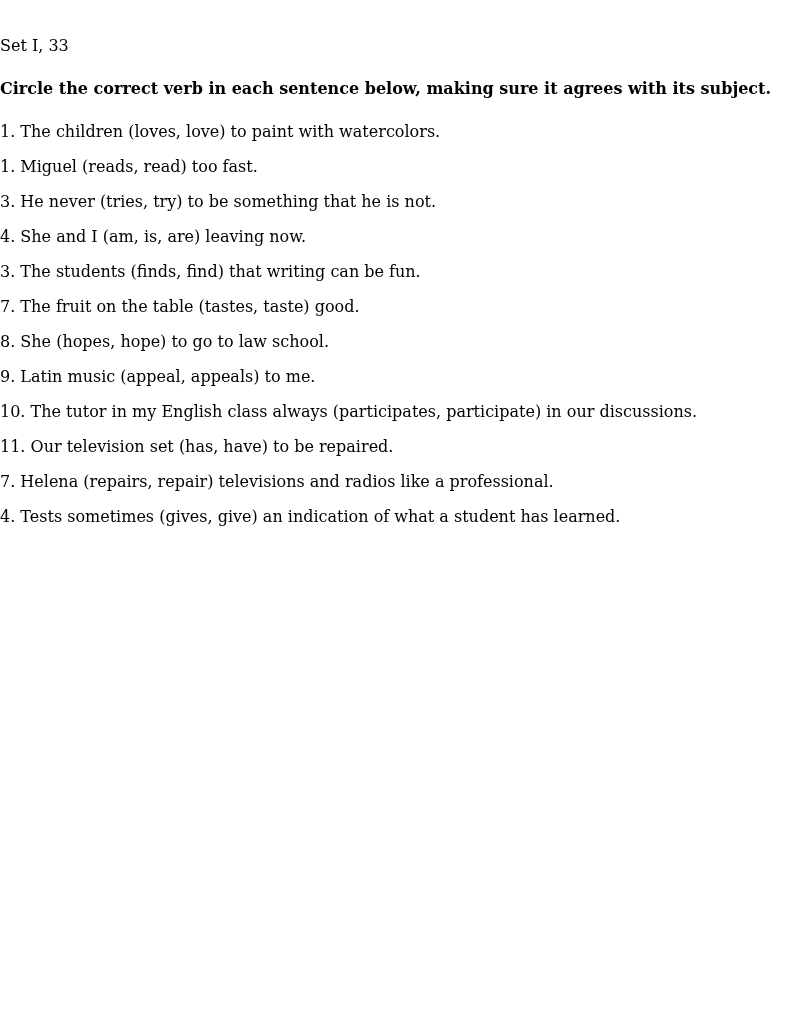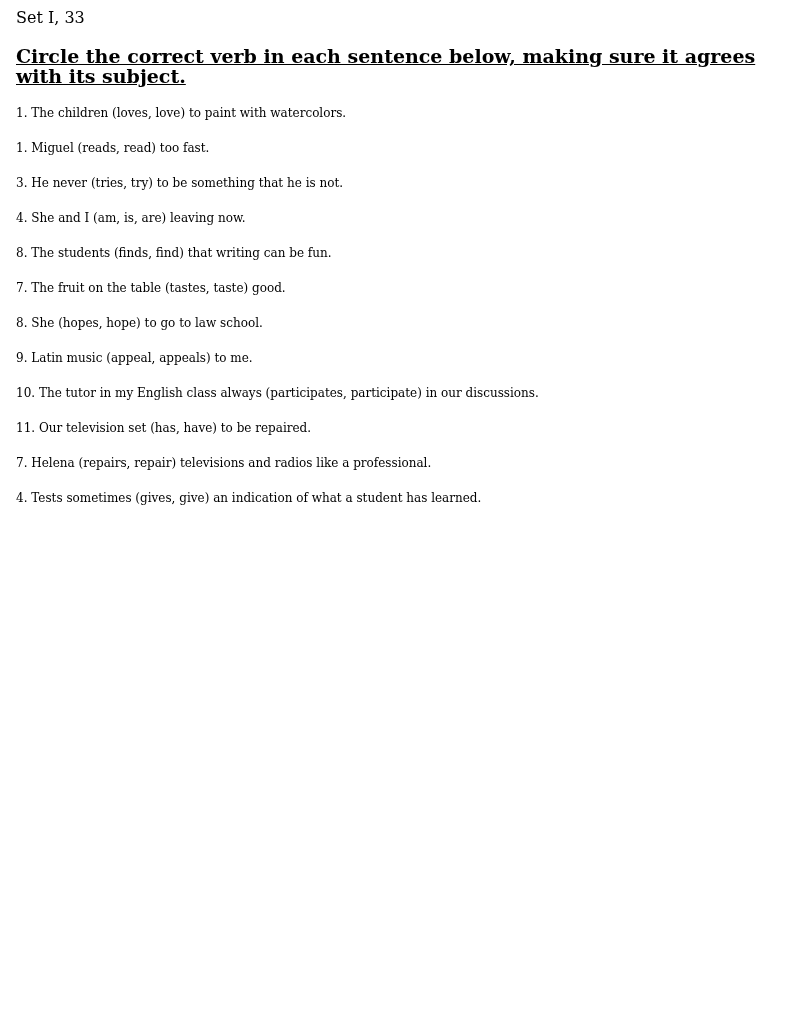--- a/index.html
+++ b/index.html
@@ -9,58 +9,58 @@
     }
     body {
       width: 800px;
       height: 1024px;
       overflow: hidden;
       font-family: "DejaVu Serif", serif;
       color: #000000;
       font-size: 16px;
     }
     .page {
-      padding: 8px 8px 0 16px;
+      padding: 8px 8px 0 0;
+      margin-top: 28px;
     }
     .set-label {
       margin: 0;
       font-size: 16px;
       line-height: 19px;
     }
     .instructions {
       margin: 19px 0 0 0;
-      font-size: 19px;
+      font-size: 16px;
       font-weight: bold;
-      line-height: 20px;
-      text-decoration: underline;
+      line-height: 30px;
     }
     .items {
       margin: 18px 0 0 0;
       padding: 0;
       list-style: none;
     }
     .item {
       margin: 0 0 16px 0;
-      font-size: 12px;
+      font-size: 16px;
       line-height: 19px;
       white-space: nowrap;
     }
   </style>
 </head>
 <body>
 
 <div class="page">
   <p class="set-label">Set I, 33</p>
   <h2 class="instructions">Circle the correct verb in each sentence below, making sure it agrees with its subject.</h2>
   <div class="items">
     <p class="item">1. The children (loves, love) to paint with watercolors.</p>
     <p class="item">1. Miguel (reads, read) too fast.</p>
     <p class="item">3. He never (tries, try) to be something that he is not.</p>
     <p class="item">4. She and I (am, is, are) leaving now.</p>
-    <p class="item">8. The students (finds, find) that writing can be fun.</p>
+    <p class="item">3. The students (finds, find) that writing can be fun.</p>
     <p class="item">7. The fruit on the table (tastes, taste) good.</p>
     <p class="item">8. She (hopes, hope) to go to law school.</p>
     <p class="item">9. Latin music (appeal, appeals) to me.</p>
     <p class="item">10. The tutor in my English class always (participates, participate) in our discussions.</p>
     <p class="item">11. Our television set (has, have) to be repaired.</p>
     <p class="item">7. Helena (repairs, repair) televisions and radios like a professional.</p>
     <p class="item">4. Tests sometimes (gives, give) an indication of what a student has learned.</p>
   </div>
 </div>
 

